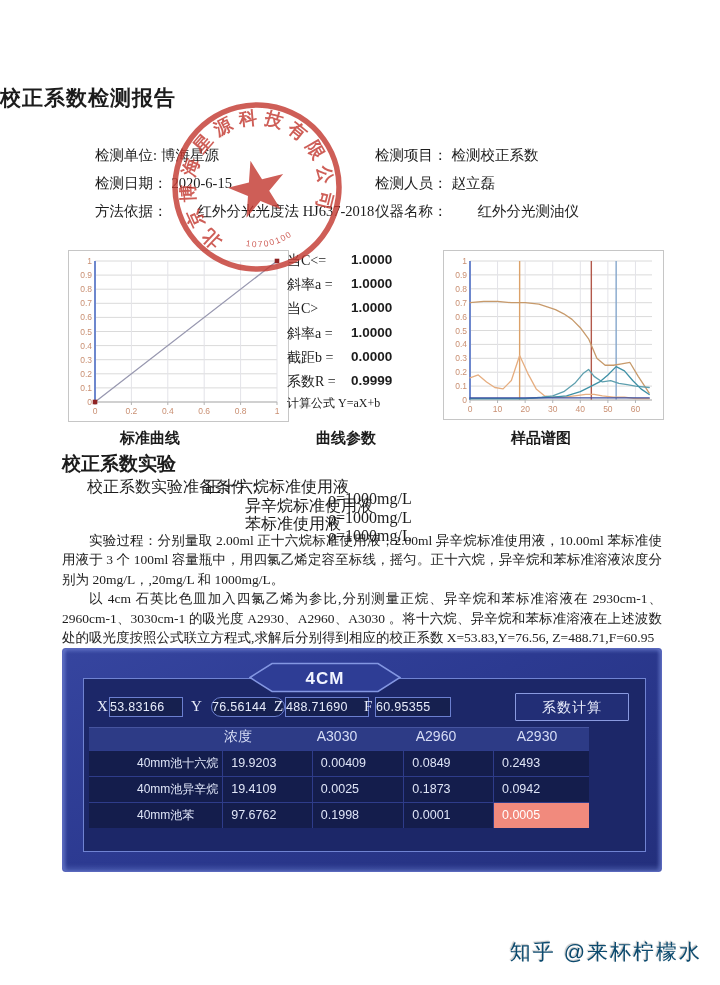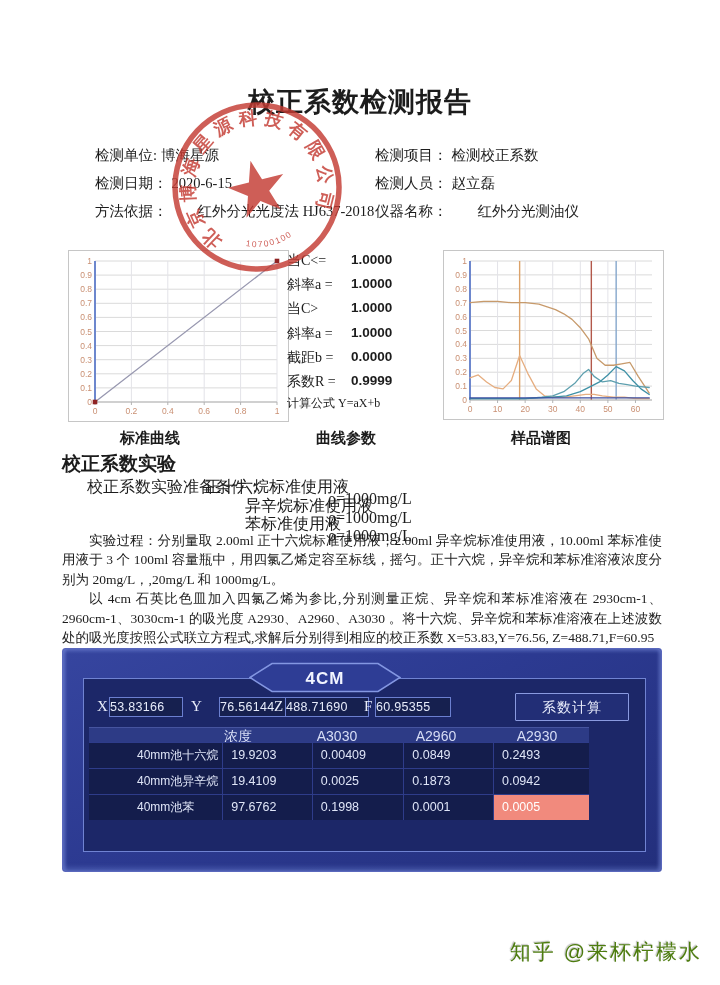--- a/index.html
+++ b/index.html
@@ -1,20 +1,20 @@
 <!DOCTYPE html>
 <html><head>
 <meta charset="utf-8">
 <style>
   html,body{margin:0;padding:0;background:#ffffff;}
   .page{position:relative;width:720px;height:985px;background:#ffffff;overflow:hidden;
         font-family:"Liberation Serif","DejaVu Serif",serif;color:#1c1c1c;}
   
-  .title{position:absolute;left:0;top:84px;width:100%;text-align:center;margin:0;
-         font-size:27px;font-weight:700;letter-spacing:1px;}
+  .title{position:absolute;left:0;top:84px;width:100%;margin:0;
+         font-size:21px;font-weight:700;letter-spacing:1px;}
   
   .stamp{position:absolute;left:168px;top:98px;z-index:5;opacity:.82;pointer-events:none;}
   
   .info-row{position:absolute;height:22px;font-size:14.5px;white-space:nowrap;}
   .info-row .lab{color:#1c1c1c;}
   .info-row .val{margin-left:4px;}
   .info-row .val.indent{margin-left:30px;}
   
   .chart-box{position:absolute;border:1px solid #c6c6c6;background:#fff;}
   .chart-box.c1{left:68px;top:250px;width:219px;height:170px;}
@@ -47,32 +47,32 @@
   .badge text{font-family:"Liberation Sans",sans-serif;font-weight:700;font-size:17px;fill:#f2f5ff;letter-spacing:1px;}
   .inp-group{position:absolute;top:48px;height:22px;z-index:2;}
   .inp-label{position:absolute;top:1px;font-family:"Liberation Serif",serif;font-size:15px;color:#e9edfb;}
   .inp-field{position:absolute;top:0;height:18px;background:#16204f;border:1px solid #6b7fd0;
              color:#e6ebfa;font-size:12.5px;line-height:18px;letter-spacing:.3px;}
   .calc-btn{position:absolute;left:452px;top:44px;width:112px;height:26px;z-index:2;
             background:#222e76;border:1px solid #8a9ae0;border-radius:1px;color:#eaeefc;
             font-size:14px;text-align:center;line-height:26px;letter-spacing:1px;cursor:pointer;}
   .tbl{position:absolute;left:26px;top:78px;width:500px;z-index:2;border-top:1px solid #46549f;}
   .tr{display:flex;}
-  .tr.head{background:#2d3b86;height:14px;}
+  .tr.head{background:#2d3b86;height:22px;}
   .tr.body{background:#141d4c;height:25px;border-top:1px solid #2e3c8a;padding-left:43px;}
   .th,.td{box-sizing:border-box;overflow:hidden;white-space:nowrap;}
   .th{color:#d6dcf5;font-size:14px;text-align:center;line-height:17px;}
   .td{color:#dfe5f7;font-size:12.5px;line-height:25px;padding-left:8px;border-right:1px solid #2e3c8a;}
   .td:last-child{border-right:none;}
   .td.rowlabel{padding-left:5px;font-size:12px;}
   .c0{width:100px;} .c1{width:98px;} .c2{width:100px;} .c3{width:98px;} .c4{width:104px;}
   .td.hl{color:#ffffff;}
   
   .watermark{position:absolute;right:18px;top:938px;font-family:"Liberation Sans",sans-serif;
-             font-size:21px;letter-spacing:2px;color:#4d7c0f;
+             font-size:21px;letter-spacing:2px;color:#0c4a6e;
              text-shadow:1px 1px 0 #ffffff,-1px -1px 1px #bfbfbf;}
   svg text{font-family:"Liberation Sans",sans-serif;}
 </style>
 </head>
 <body>
 
 <div class="page">
 
   <h1 class="title">校正系数检测报告</h1>
 
@@ -263,21 +263,21 @@
       <polygon points="1,15.5 23,1.5 129,1.5 151,15.5 129,29.5 23,29.5" fill="#2e3d95" stroke="#8497e2" stroke-width="1.5"></polygon>
       <text x="76" y="21.5" text-anchor="middle">4CM</text>
     </svg>
     <div id="inputs">
         <div class="inp-group" style="left: 0px;">
           <span class="inp-label" style="left: 34px;">X</span>
           <span class="inp-field" style="left: 46px; width: 72px;">53.83166</span>
         </div>
         <div class="inp-group" style="left: 0px;">
           <span class="inp-label" style="left: 128px;">Y</span>
-          <span class="inp-field" style="left: 156px; width: 72px;">76.56144</span>
+          <span class="inp-field" style="left: 148px; width: 72px; border-radius: 10px;">76.56144</span>
         </div>
         <div class="inp-group" style="left: 0px;">
           <span class="inp-label" style="left: 211px;">Z</span>
           <span class="inp-field" style="left: 222px; width: 82px;">488.71690</span>
         </div>
         <div class="inp-group" style="left: 0px;">
           <span class="inp-label" style="left: 301px;">F</span>
           <span class="inp-field" style="left: 312px; width: 74px;">60.95355</span>
         </div>
       </div>

